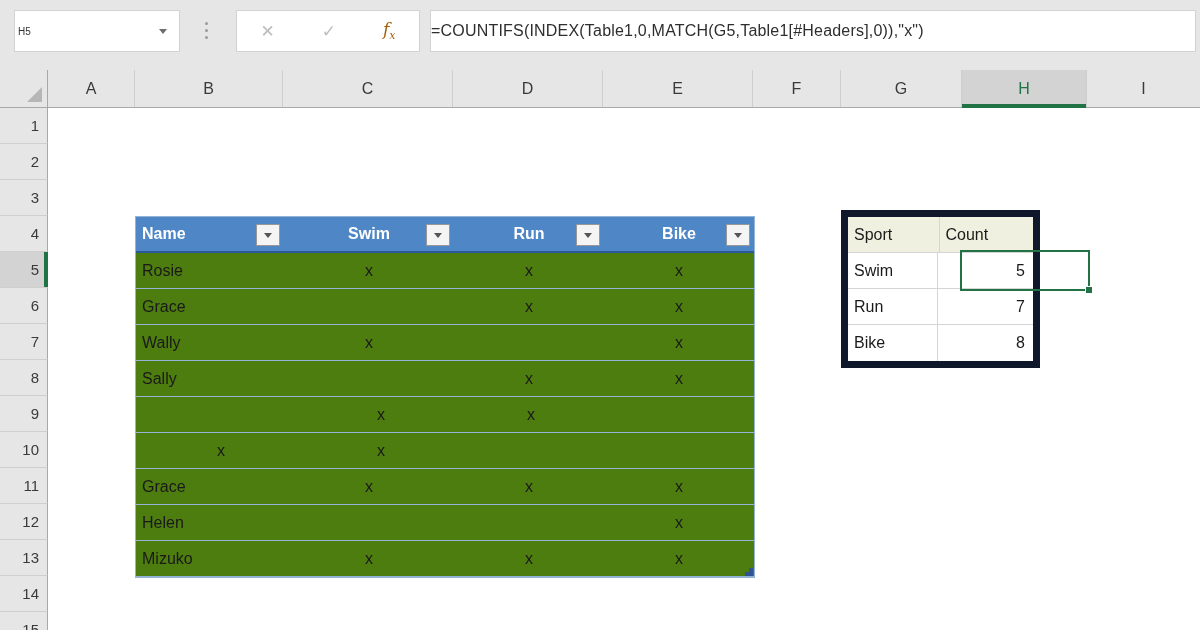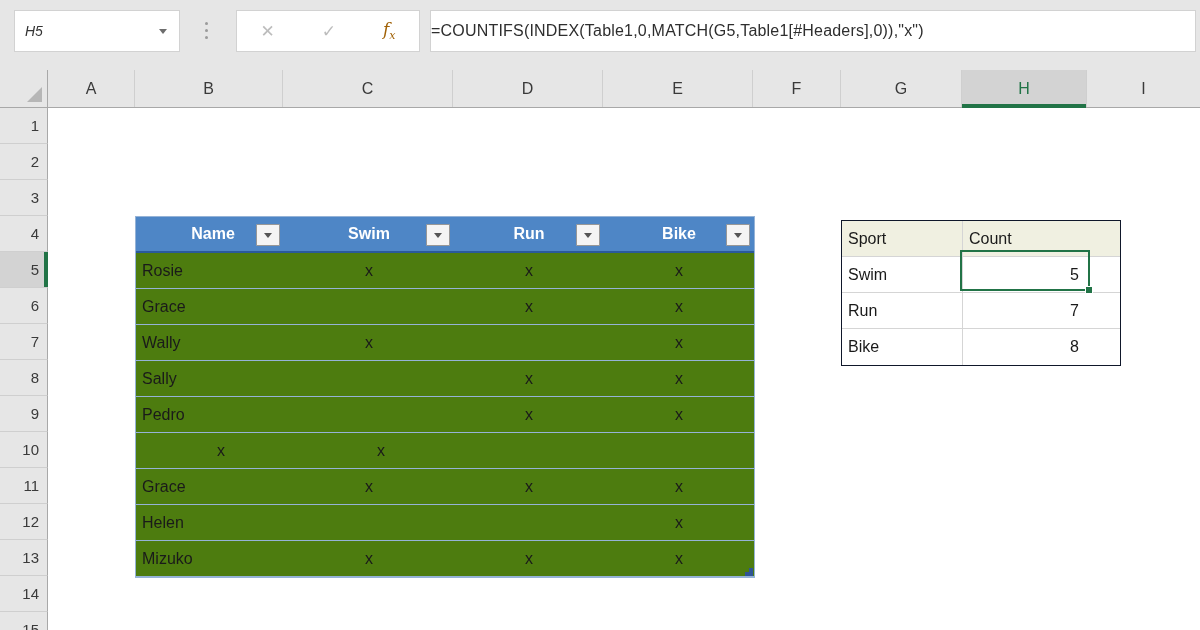--- a/index.html
+++ b/index.html
@@ -3,21 +3,21 @@
 <meta charset="utf-8">
 <style>
   * { margin:0; padding:0; box-sizing:border-box; }
   html,body { width:1200px; height:630px; overflow:hidden; }
   body { font-family:"Liberation Sans", sans-serif; background:#ffffff; position:relative; }
 
   
   .topbar { position:absolute; left:0; top:0; width:1200px; height:70px; background:#e6e6e6; z-index:20; }
   .whitebox { position:absolute; top:10px; height:42px; background:#fff; border:1px solid #d2d2d2; }
   .namebox { left:14px; width:166px; display:flex; align-items:center; }
-  .namebox-text { padding-left:10px; font-size:14px; color:#333; flex:1;font-style:italic; }
+  .namebox-text { padding-left:3px; font-size:10px; color:#333; flex:1; }
   .dd-arrow { width:0; height:0; border-left:4px solid transparent; border-right:4px solid transparent;
               border-top:5px solid #6d6d6d; margin-right:12px; }
   .dots-sep { position:absolute; left:205px; top:22px; display:flex; flex-direction:column; gap:4px; }
   .dots-sep i { width:3px; height:3px; background:#9a9a9a; border-radius:50%; display:block; }
   .fbtns { left:236px; width:184px; display:flex; align-items:center; justify-content:space-around; }
   .fbtn { font-size:17px; color:#bdbdbd; cursor:default; }
   .fx { color:#a16207; font-family:"DejaVu Serif", serif; font-style:italic; font-size:17px; }
   .fx sub { font-size:11px; }
   .formulabox { left:430px; width:766px; display:flex; align-items:center; }
   .formula-text { font-size:16px; color:#2e2e2e; white-space:nowrap; letter-spacing:0.2px; }
@@ -42,40 +42,40 @@
 
   
   .sheet { position:absolute; left:48px; top:108px; width:1152px; height:522px; background:#fff; z-index:1; }
   .sheet-title { position:absolute; left:137px; top:144px; height:36px; display:flex; align-items:center;
                  font-size:19px; font-weight:bold; color:#111; letter-spacing:0.1px; }
 
   
   .t1 { position:absolute; left:135px; top:216px; width:620px; border:1px solid #95b3d7; background:#fff; z-index:2; }
   .t1-hrow { display:flex; height:36px; background:#4e86c6; border-bottom:2px solid #2a5a9b; }
   .t1-hcell { position:relative; display:flex; align-items:center; color:#fff; font-weight:bold; font-size:16px; }
-  .t1-hcell.left  { justify-content:center; padding-left:6px; }
+  .t1-hcell.left  { justify-content:flex-start; padding-left:6px; }
   .t1-hcell.mid   { justify-content:center; }
   .filter-btn { position:absolute; right:4px; top:7px; width:24px; height:22px; background:#f4f4f4;
                 border:1px solid #979797; border-radius:1px; display:flex; align-items:center; justify-content:center; }
   .filter-btn .tri { width:0; height:0; border-left:4px solid transparent; border-right:4px solid transparent;
                      border-top:5px solid #555; }
   .t1-row { display:flex; height:36px; background:#4d7c0f; border-bottom:1px solid #95b3d7; }
   .t1-row:last-child { border-bottom:none; }
   .tcell { display:flex; align-items:center; font-size:16px; color:#1a1a1a; }
   .c0 { width:148px; padding-left:6px; }
   .c1 { width:170px; justify-content:center; }
   .c2 { width:150px; justify-content:center; }
   .c3 { width:150px; justify-content:center; }
   .t1-resize { position:absolute; right:1px; bottom:1px; width:8px; height:8px; }
   .t1-resize i { position:absolute; background:#2f5496; display:block; }
   .t1-resize .a { right:0; bottom:0; width:8px; height:4px; }
   .t1-resize .b { right:0; bottom:0; width:4px; height:8px; }
 
   
-  .t2 { position:absolute; left:841px; top:220px; width:280px; border:1px solid #0f172a; background:#fff; z-index:2; }
+  .t2 { position:absolute; left:841px; top:210px; width:199px; border:7px solid #0f172a; background:#fff; z-index:2; }
   .t2-row { display:flex; height:36px; border-bottom:1px solid #d5d5d5; background:#fff; }
   .t2-row:last-child { border-bottom:none; }
   .t2-row.head { background:#f0f0e1; }
   .s0 { width:121px; display:flex; align-items:center; padding-left:6px; font-size:16px; color:#1a1a1a;
         border-right:1px solid #d5d5d5; }
   .s1 { width:124px; display:flex; align-items:center; font-size:16px; color:#1a1a1a; padding-left:6px; }
   .s1.num { justify-content:flex-end; padding-right:8px; }
 
   
   .sel-box { position:absolute; left:960px; top:250px; width:130px; height:41px;
@@ -193,21 +193,20 @@
     <div class="tcell c2"></div>
     <div class="tcell c3">x</div>
   </div>
   <div class="t1-row">
     <div class="tcell c0">Sally</div>
     <div class="tcell c1"></div>
     <div class="tcell c2">x</div>
     <div class="tcell c3">x</div>
   </div>
   <div class="t1-row">
-    <div class="tcell c0">Pedro</div>
     <div class="tcell c1"></div>
     <div class="tcell c2">x</div>
     <div class="tcell c3">x</div>
   </div>
   <div class="t1-row">
     <div class="tcell c1">x</div>
     <div class="tcell c2">x</div>
     <div class="tcell c3"></div>
   </div>
   <div class="t1-row">

